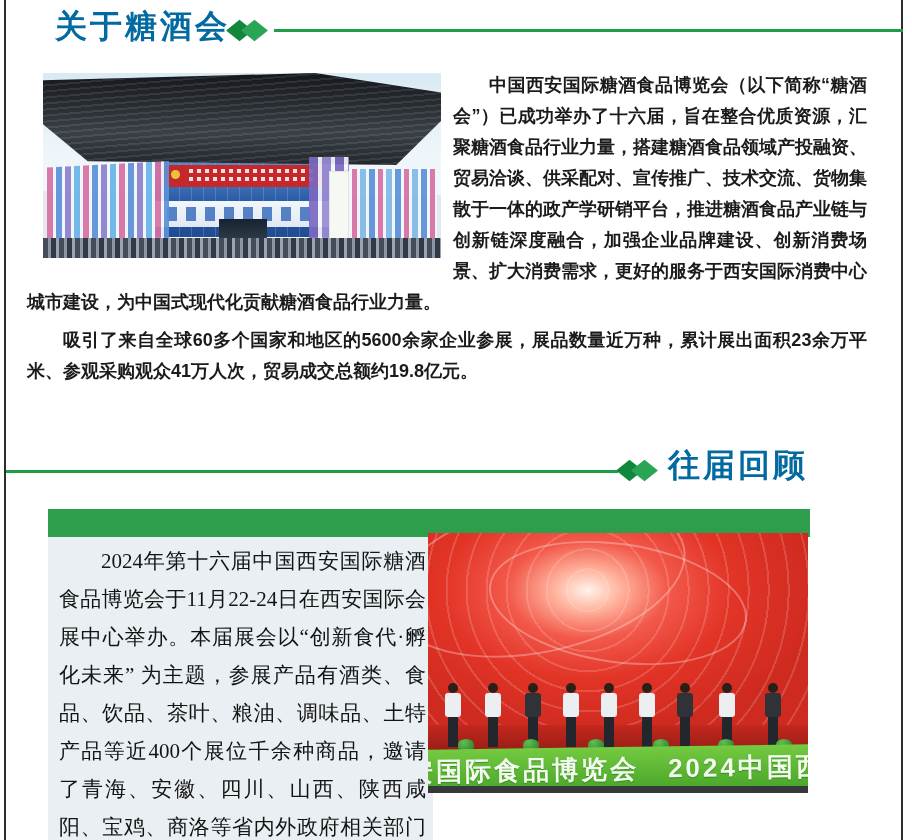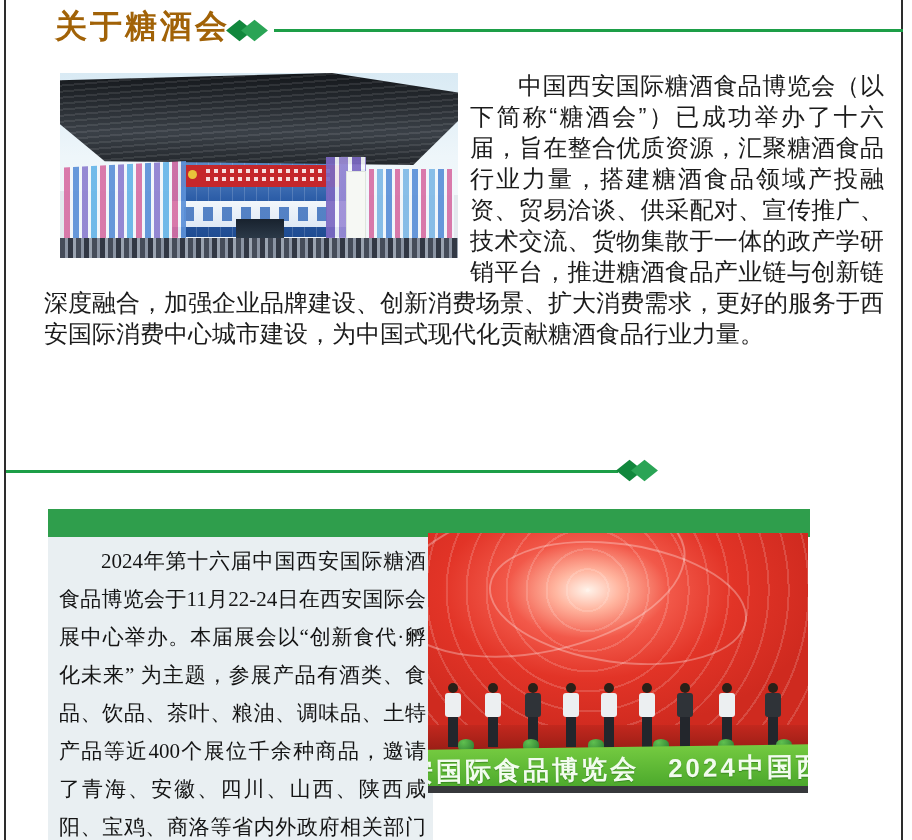--- a/index.html
+++ b/index.html
@@ -9,38 +9,38 @@
     background:#fff; overflow:hidden;
     font-family:"Liberation Sans", sans-serif; color:#1c1c1c;
   }
   .vline { position:absolute; top:0; bottom:0; width:2px; background:#2d2d2d; }
   .vline.left  { left:4px; }
   .vline.right { left:901px; }
 
   
   .sec-title {
     position:absolute; font-size:32px; font-weight:bold;
-    color:#a16207; letter-spacing:3px; white-space:nowrap;
+    color:#0369a1; letter-spacing:3px; white-space:nowrap;
   }
   .title-about  { left:55px;  top:5px; }
   .title-review { left:668px; top:444px; }
   .hline { position:absolute; height:3px; background:#1d9e47; }
   .hline.one { left:274px; top:29px;  width:629px; }
   .hline.two { left:6px;   top:470px; width:612px; }
   .deco { position:absolute; width:48px; height:26px; }
   .deco.one { left:228px; top:18px; }
   .deco.two { left:618px; top:458px; }
   .deco .d { position:absolute; width:19px; height:19px; transform:scaleY(.8) rotate(45deg); }
   .deco .d1 { left:2px;  top:3px; background:#11873c; }
   .deco .d2 { left:17px; top:3px; background:#2aa455; }
 
   
   .s1-body {
-    position:absolute; left:44px; top:70px; width:840px;
-    font-size:24px; line-height:31px; text-align:justify; color:#1b1b1b;
+    position:absolute; left:27px; top:70px; width:840px;
+    font-size:18px; line-height:31px; text-align:justify; color:#1b1b1b;font-weight:bold;
   }
   .s1-body p { text-indent:2em; margin:0 0 7px 0; }
 
   
   .photo1 {
     position:relative; float:left; width:398px; height:185px;
     margin:3px 12px 10px 16px; overflow:hidden;
     background:linear-gradient(180deg,#d9eaf4 0%,#eef6fa 45%,#f7fafc 100%);
   }
   .ph1-roof { position:absolute; left:-4px; top:0; width:406px; height:92px;
@@ -143,27 +143,29 @@
         <div class="bl"></div>
       </div>
       <div class="ph1-flags fl"></div>
       <div class="ph1-flags fr"></div>
       <div class="ph1-flags fc"></div>
       <div class="ph1-sign"></div>
       <div class="ph1-entrance"></div>
       <div class="ph1-crowd"></div>
     </div>
     <p>中国西安国际糖酒食品博览会（以下简称“糖酒会”）已成功举办了十六届，旨在整合优质资源，汇聚糖酒食品行业力量，搭建糖酒食品领域产投融资、贸易洽谈、供采配对、宣传推广、技术交流、货物集散于一体的政产学研销平台，推进糖酒食品产业链与创新链深度融合，加强企业品牌建设、创新消费场景、扩大消费需求，更好的服务于西安国际消费中心城市建设，为中国式现代化贡献糖酒食品行业力量。</p>
+    <p>吸引了来自全球60多个国家和地区的5600余家企业参展，展品数量近万种，累计展出面积23余万平米、参观采购观众41万人次，贸易成交总额约19.8亿元。</p>
   </div>
 
   <div class="hline two"></div>
   <div class="deco two">
     <div class="d d1"></div>
     <div class="d d2"></div>
   </div>
+  <div class="sec-title title-review">往届回顾</div>
 
   <div class="band"></div>
   <div class="panel"></div>
 
   <div class="box-text"><span>2024年第十六届中国西安国际糖酒食品博览会于</span><span class="b">11月22-24日</span><span>在西安国际会展中心举办。本届展会以</span><span class="b">“创新食代·孵化未来”</span><span> 为主题，参展产品有酒类、食品、饮品、茶叶、粮油、调味品、土特产品等近400个展位千余种商品，邀请了青海、安徽、四川、山西、陕西咸阳、宝鸡、商洛等省内外政府相关部门及俄罗斯沃罗涅日州等境外组团参展参会，共同探索产业发展新机遇。</span></div>
 
   <div class="photo2">
     <div class="ph2-sparkle"></div>
     <div class="ph2-swirl sw1"></div>
     <div class="ph2-swirl sw2"></div>

